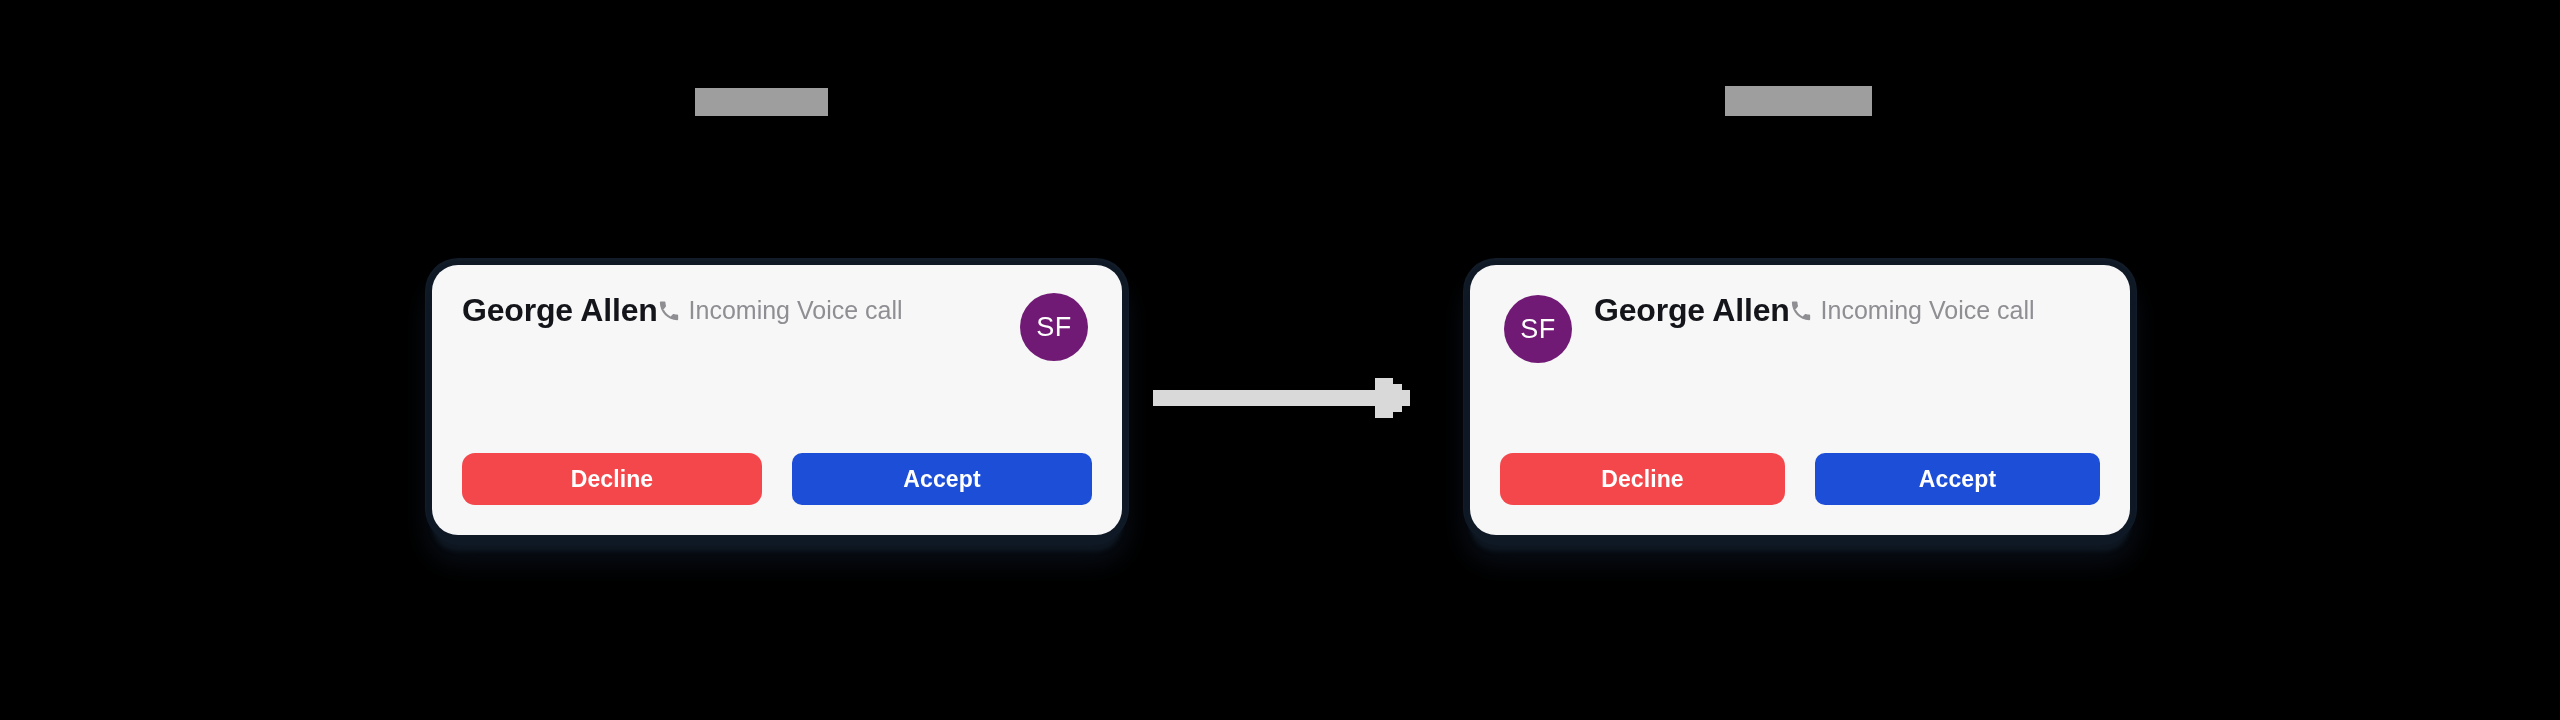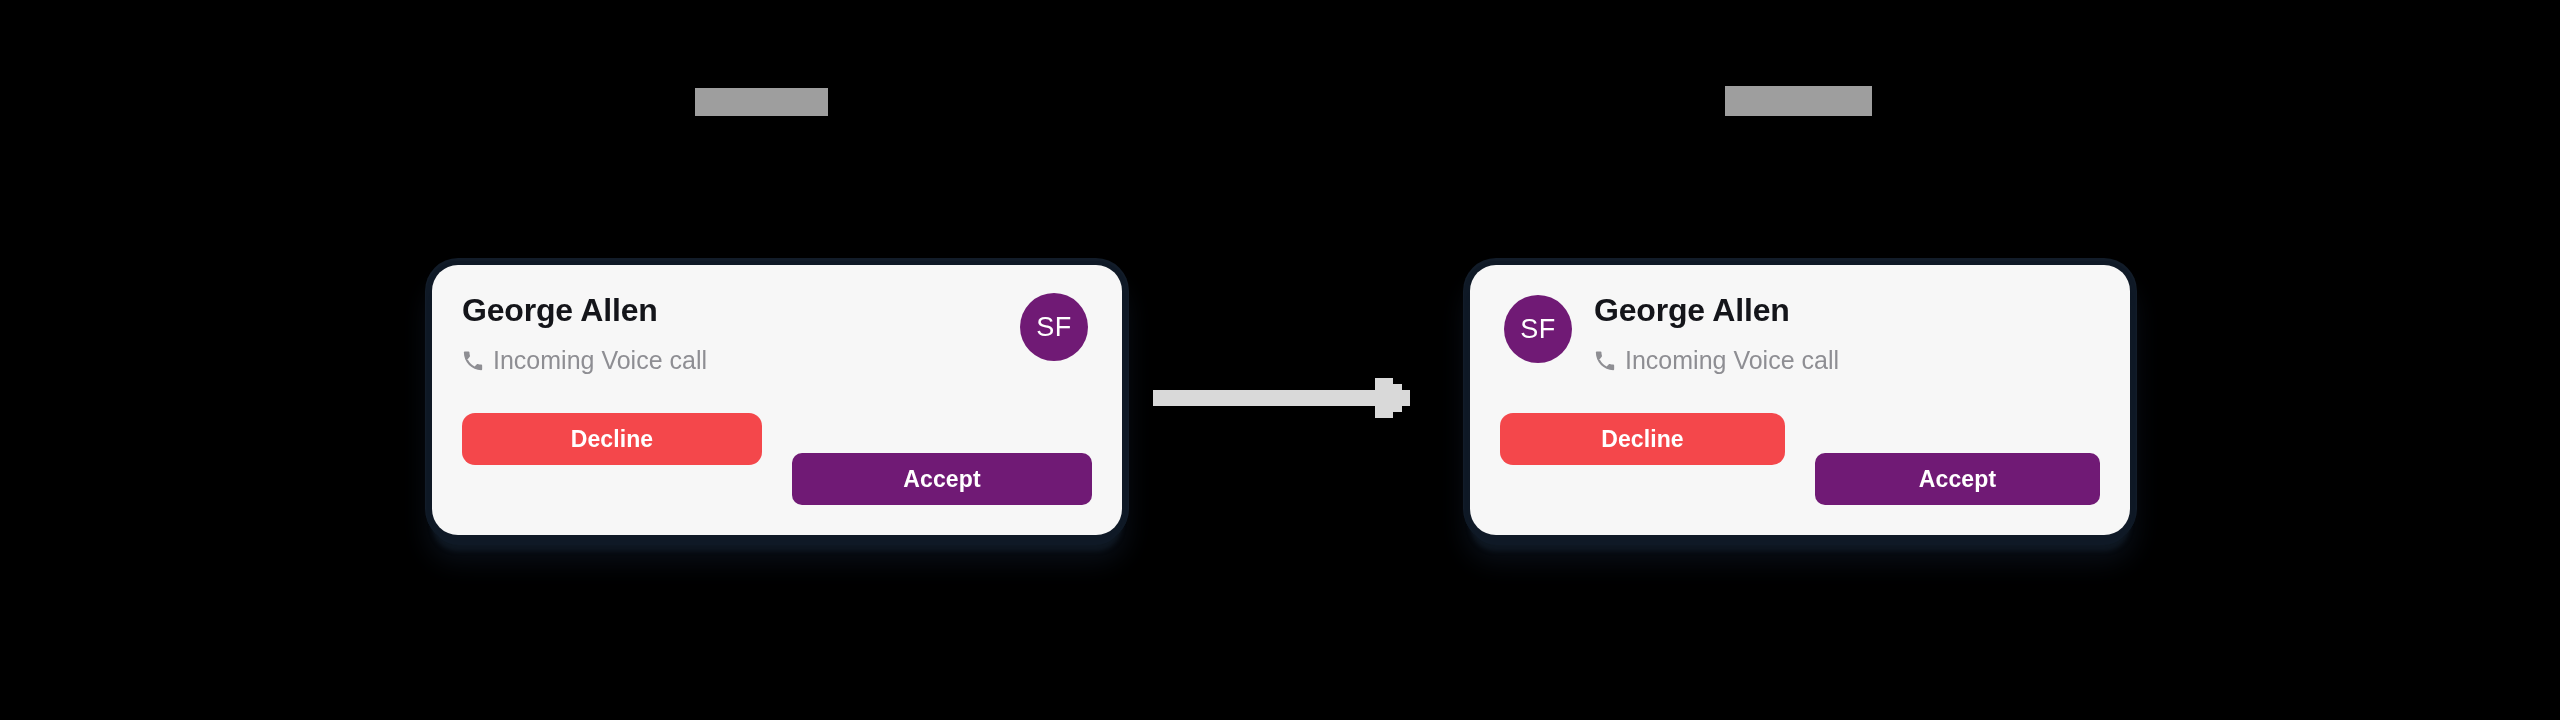--- a/index.html
+++ b/index.html
@@ -64,22 +64,21 @@
   .head {
     display: flex;
     align-items: flex-start;
     gap: 22px;
   }
   .head.avatar-right { justify-content: space-between; }
   .head.avatar-left  { justify-content: flex-start; }
 
   .caller-text {
     display: flex;
-    flex-direction: column;
-    gap: 18px;
+    gap: 0;
     padding-top: 2px;
   }
 
   .caller-name {
     font-size: 32px;
     font-weight: bold;
     color: #14151a;
     letter-spacing: -0.2px;
     line-height: 1.1;
     white-space: nowrap;
@@ -138,21 +137,21 @@
     font-size: 23px;
     font-weight: bold;
     letter-spacing: 0.1px;
     cursor: pointer;
     display: flex;
     align-items: center;
     justify-content: center;
     padding: 0;
   }
   .btn-decline { background: #f4474b; border-radius: 13px; }
-  .btn-accept  { background: #701a75; margin-top: 40px; }
+  .btn-accept  { background: #1d4ed8; }
 
   
   #flow-arrow {
     position: absolute;
     left: 1153px;
     top: 374px;
     width: 257px;
     height: 48px;
   }
   #flow-arrow svg { display: block; width: 100%; height: 100%; }

